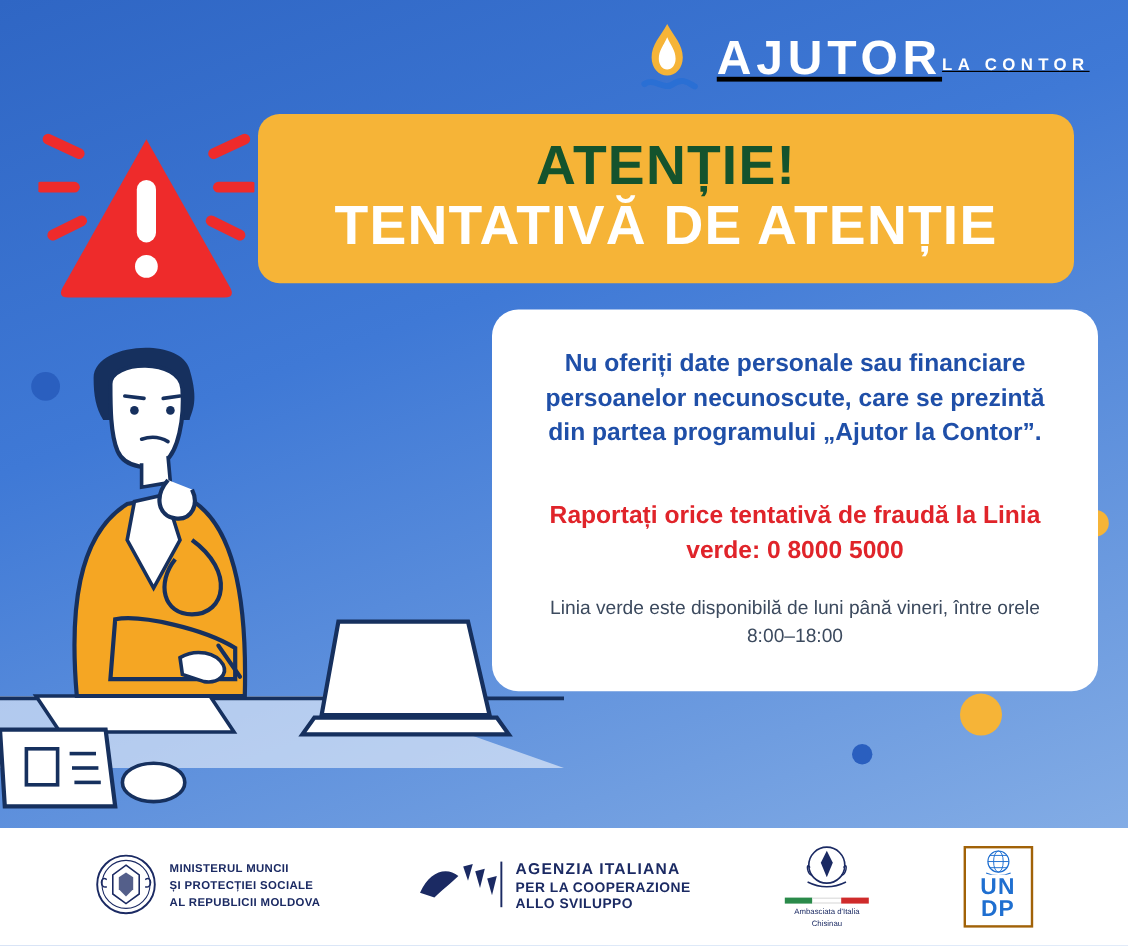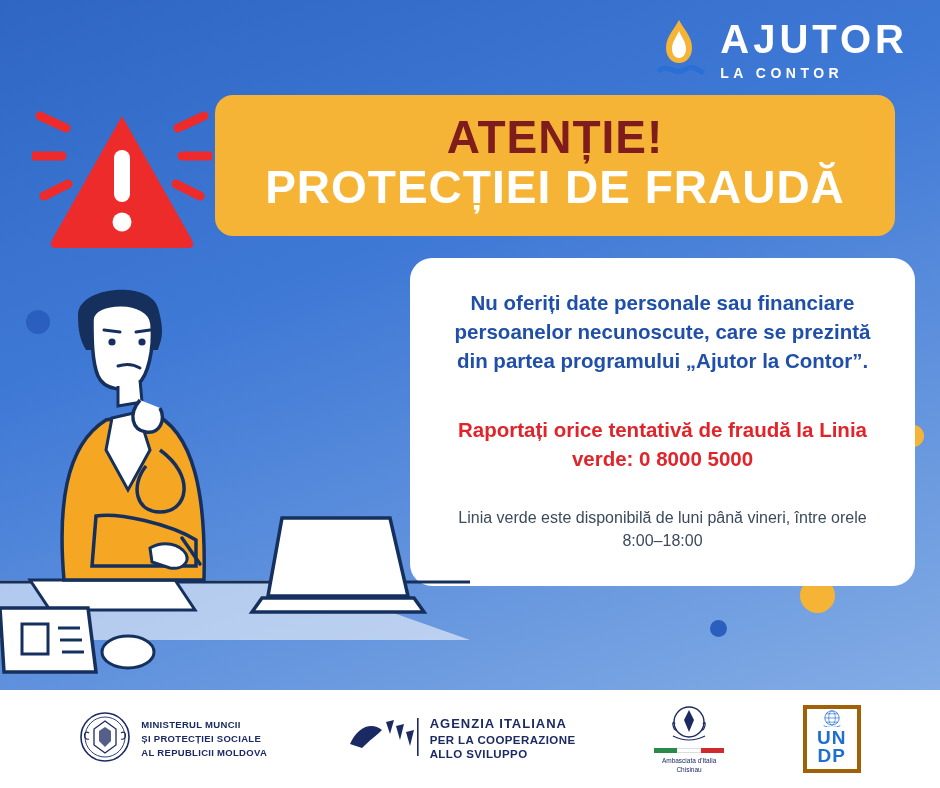--- a/index.html
+++ b/index.html
@@ -27,23 +27,24 @@
     align-items: center;
     gap: 14px;
   }
   .logo-mark {
     width: 54px;
     height: 62px;
     position: relative;
   }
   .logo-text {
     display: flex;
-    flex-direction: column;
-    align-items: flex-start;
+    flex-direction: row;
+    align-items: center;
     line-height: 1;
+    text-decoration: underline;
   }
   .logo-main {
     color: #ffffff;
     font-size: 40px;
     font-weight: bold;
     letter-spacing: 4px;
   }
   .logo-sub {
     color: #ffffff;
     font-size: 14px;
@@ -57,21 +58,21 @@
     position: absolute;
     left: 215px;
     top: 95px;
     width: 680px;
     background: #f6b437;
     border-radius: 18px;
     padding: 18px 20px 22px 20px;
     text-align: center;
   }
   .banner-line1 {
-    color: #7f1d1d;
+    color: #14532d;
     font-size: 46px;
     font-weight: bold;
     letter-spacing: 1px;
     line-height: 1.05;
   }
   .banner-line2 {
     color: #ffffff;
     font-size: 46px;
     font-weight: bold;
     letter-spacing: 1px;
@@ -109,21 +110,21 @@
     color: #e0242a;
     font-size: 20.5px;
     font-weight: bold;
     line-height: 1.42;
     margin-top: 40px;
   }
   .card-note {
     color: #3c4a5e;
     font-size: 16px;
     line-height: 1.45;
-    margin-top: 32px;
+    margin-top: 22px;
   }
 
   
   .dot { position: absolute; border-radius: 50%; }
   .dot-blue-lg { left: 26px;  top: 310px; width: 24px; height: 24px; background: #2a5fbf; }
   .dot-orange-r { right: 16px; top: 425px; width: 22px; height: 22px; background: #f6b437; }
   .dot-white { left: 622px; top: 551px; width: 19px; height: 19px; background: #ffffff; }
   .dot-orange-big { left: 800px; top: 578px; width: 35px; height: 35px; background: #f6b437; }
   .dot-blue-sm { left: 710px; top: 620px; width: 17px; height: 17px; background: #2a5fbf; }
 
@@ -165,21 +166,21 @@
   }
   .f-ital-text .big { font-size: 13px; letter-spacing: 1px; }
   .amb-text {
     text-align: center;
     color: #1b2a63;
     font-size: 6.5px;
     line-height: 1.4;
     margin-top: 3px;
   }
   .undp {
-    border: 4px solid #a16207;
+    border: 2px solid #a16207;
     width: 58px;
     height: 68px;
     display: flex;
     flex-direction: column;
     align-items: center;
     justify-content: flex-end;
     padding-bottom: 4px;
     position: relative;
   }
   .undp-letters {
@@ -223,21 +224,21 @@
         <line x1="168" y1="98" x2="144" y2="86"></line>
       </g>
       <path d="M90 18 L160 142 Q164 150 155 150 L25 150 Q16 150 20 142 Z" fill="#ee2b2b"></path>
       <rect x="82" y="52" width="16" height="52" rx="8" fill="#ffffff"></rect>
       <circle cx="90" cy="124" r="9.5" fill="#ffffff"></circle>
     </svg>
   </div>
 
   <div class="banner">
     <div class="banner-line1">ATENȚIE!</div>
-    <div class="banner-line2">PROTECȚIEI DE FRAUDĂ</div>
+    <div class="banner-line2">TENTATIVĂ DE ATENȚIE</div>
   </div>
 
   <div class="dot dot-blue-lg"></div>
   <div class="dot dot-orange-r"></div>
   <div class="dot dot-white"></div>
   <div class="dot dot-orange-big"></div>
   <div class="dot dot-blue-sm"></div>
 
   <div class="card">
     <div class="card-lead">Nu oferiți date personale sau financiare persoanelor necunoscute, care se prezintă din partea programului „Ajutor la Contor”.</div>

